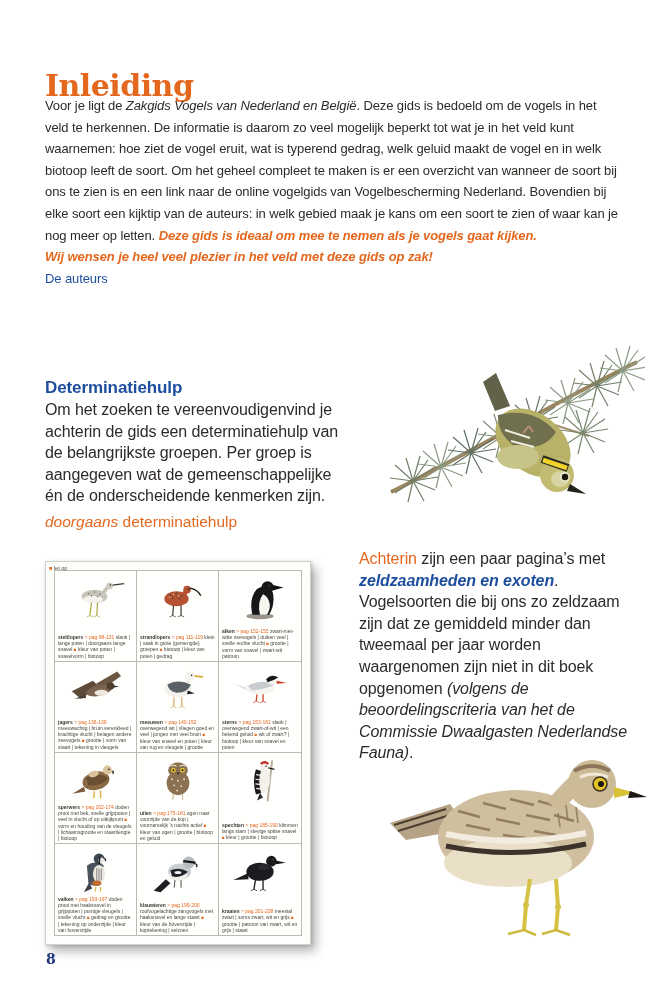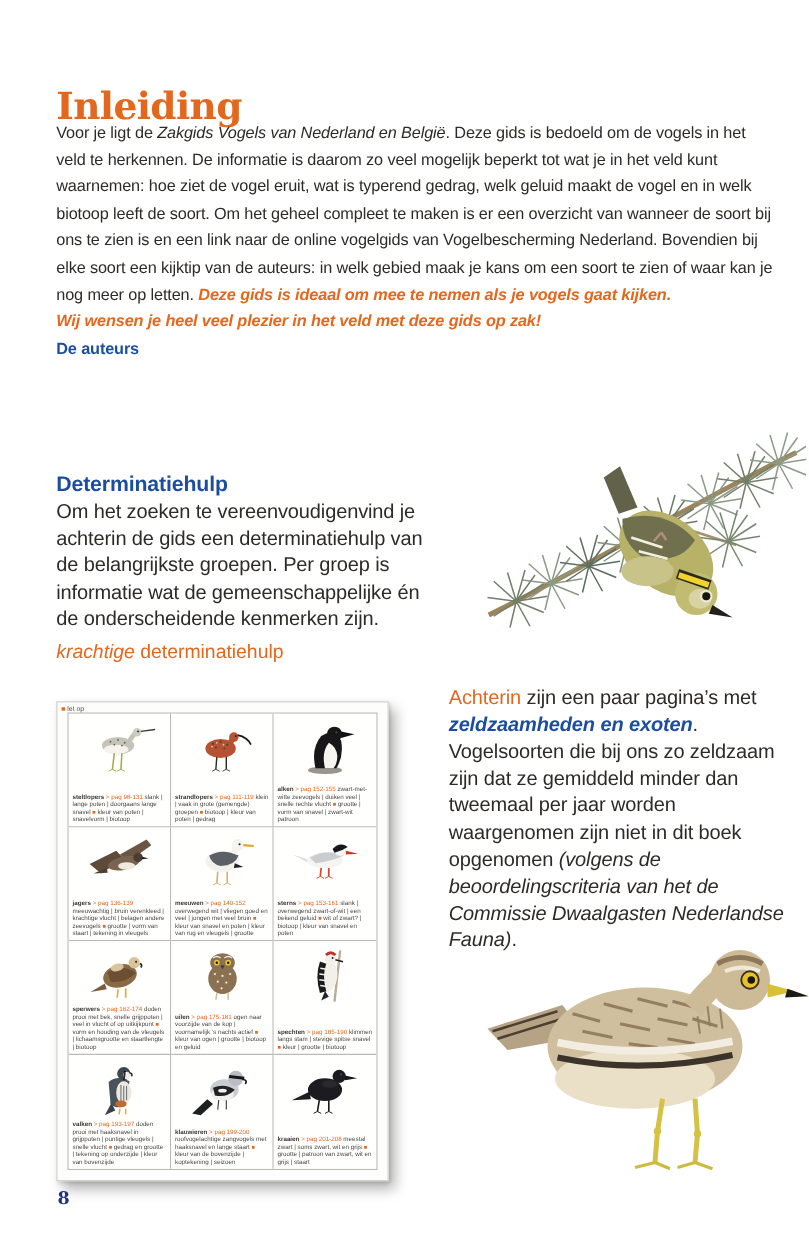--- a/index.html
+++ b/index.html
@@ -31,21 +31,21 @@
   }
   .achterin{
     position:absolute;left:335px;top:548px;width:276px;
     font-size:16px;line-height:21.6px;letter-spacing:-0.1px;margin-left:24px;
   }
   .rt-plain{}
   .rt-italic{font-style:italic;}
   .rt-orange{color:var(--orange);}
   .rt-orange-italic{color:var(--orange);font-style:italic;}
   .rt-orange-bold-italic{color:var(--orange);font-style:italic;font-weight:bold;}
-  .rt-blue-bold{color:var(--blue);font-weight:bold;}
+  .rt-blue-bold{color:var(--blue);font-weight:normal;}
   .rt-blue-italic{color:var(--blue);font-style:italic;}
   .rt-blue-bold-italic{color:var(--blue);font-style:italic;font-weight:bold;}
 
   .guide-page{
     position:absolute;left:45px;top:561px;width:266px;height:384px;
     background:#fdfdfc;border:1px solid #d4d2cd;box-sizing:border-box;
     box-shadow:5px 6px 10px rgba(0,0,0,.30),1px 1px 3px rgba(0,0,0,.15);
   }
   .grid{
     position:absolute;left:8px;top:8px;right:8px;bottom:8px;
@@ -87,25 +87,25 @@
 <body>
 
 <div class="page">
 
   <h1 class="title">Inleiding</h1>
 
   <div class="intro"><span class="rt-plain">Voor je ligt de </span><span class="rt-italic">Zakgids Vogels van Nederland en België</span><span class="rt-plain">. Deze gids is bedoeld om de vogels in het veld te herkennen. De informatie is daarom zo veel mogelijk beperkt tot wat je in het veld kunt waarnemen: hoe ziet de vogel eruit, wat is typerend gedrag, welk geluid maakt de vogel en in welk biotoop leeft de soort. Om het geheel compleet te maken is er een overzicht van wanneer de soort bij ons te zien is en een link naar de online vogelgids van Vogelbescherming Nederland. Bovendien bij elke soort een kijktip van de auteurs: in welk gebied maak je kans om een soort te zien of waar kan je nog meer op letten. </span><span class="rt-orange-bold-italic">Deze gids is ideaal om mee te nemen als je vogels gaat kijken.</span><br><span class="rt-orange-bold-italic">Wij wensen je heel veel plezier in het veld met deze gids op zak!</span><br><span class="rt-blue-bold">De auteurs</span></div>
 
   <div class="det-section">
     <div class="det-heading">Determinatiehulp</div>
-    <div>Om het zoeken te vereenvoudigenvind je achterin de gids een determinatiehulp van de belangrijkste groepen. Per groep is informatie wat de gemeenschappelijke én de onderscheidende kenmerken zijn.</div>
+    <div>Om het zoeken te vereenvoudigenvind je achterin de gids een determinatiehulp van de belangrijkste groepen. Per groep is aangegeven wat de gemeenschappelijke én de onderscheidende kenmerken zijn.</div>
   </div>
 
   <div class="links">
-    <div><span class="rt-orange-italic">krachtige </span><span class="rt-orange">determinatiehulp</span></div>
+    <div><span class="rt-orange-italic">doorgaans </span><span class="rt-orange">determinatiehulp</span></div>
   </div>
 
   <div class="achterin"><span class="rt-orange">Achterin</span><span class="rt-plain"> zijn een paar pagina’s met </span><span class="rt-blue-bold-italic">zeldzaamheden en exoten</span><span class="rt-plain">. Vogelsoorten die bij ons zo zeldzaam zijn dat ze gemiddeld minder dan tweemaal per jaar worden waargenomen zijn niet in dit boek opgenomen </span><span class="rt-italic">(volgens de beoordelingscriteria van het de Commissie Dwaalgasten Nederlandse Fauna)</span><span class="rt-plain">.</span></div>
 
   <svg class="illus illus-goldcrest" width="262" height="178" viewBox="0 0 262 178">
     <defs>
       <g id="tuft" stroke-width="1.2" fill="none">
         <line x1="0" y1="0" x2="22" y2="-14"></line>
           <line x1="0" y1="0" x2="25" y2="-4"></line>
         <line x1="0" y1="0" x2="22" y2="9"></line>

